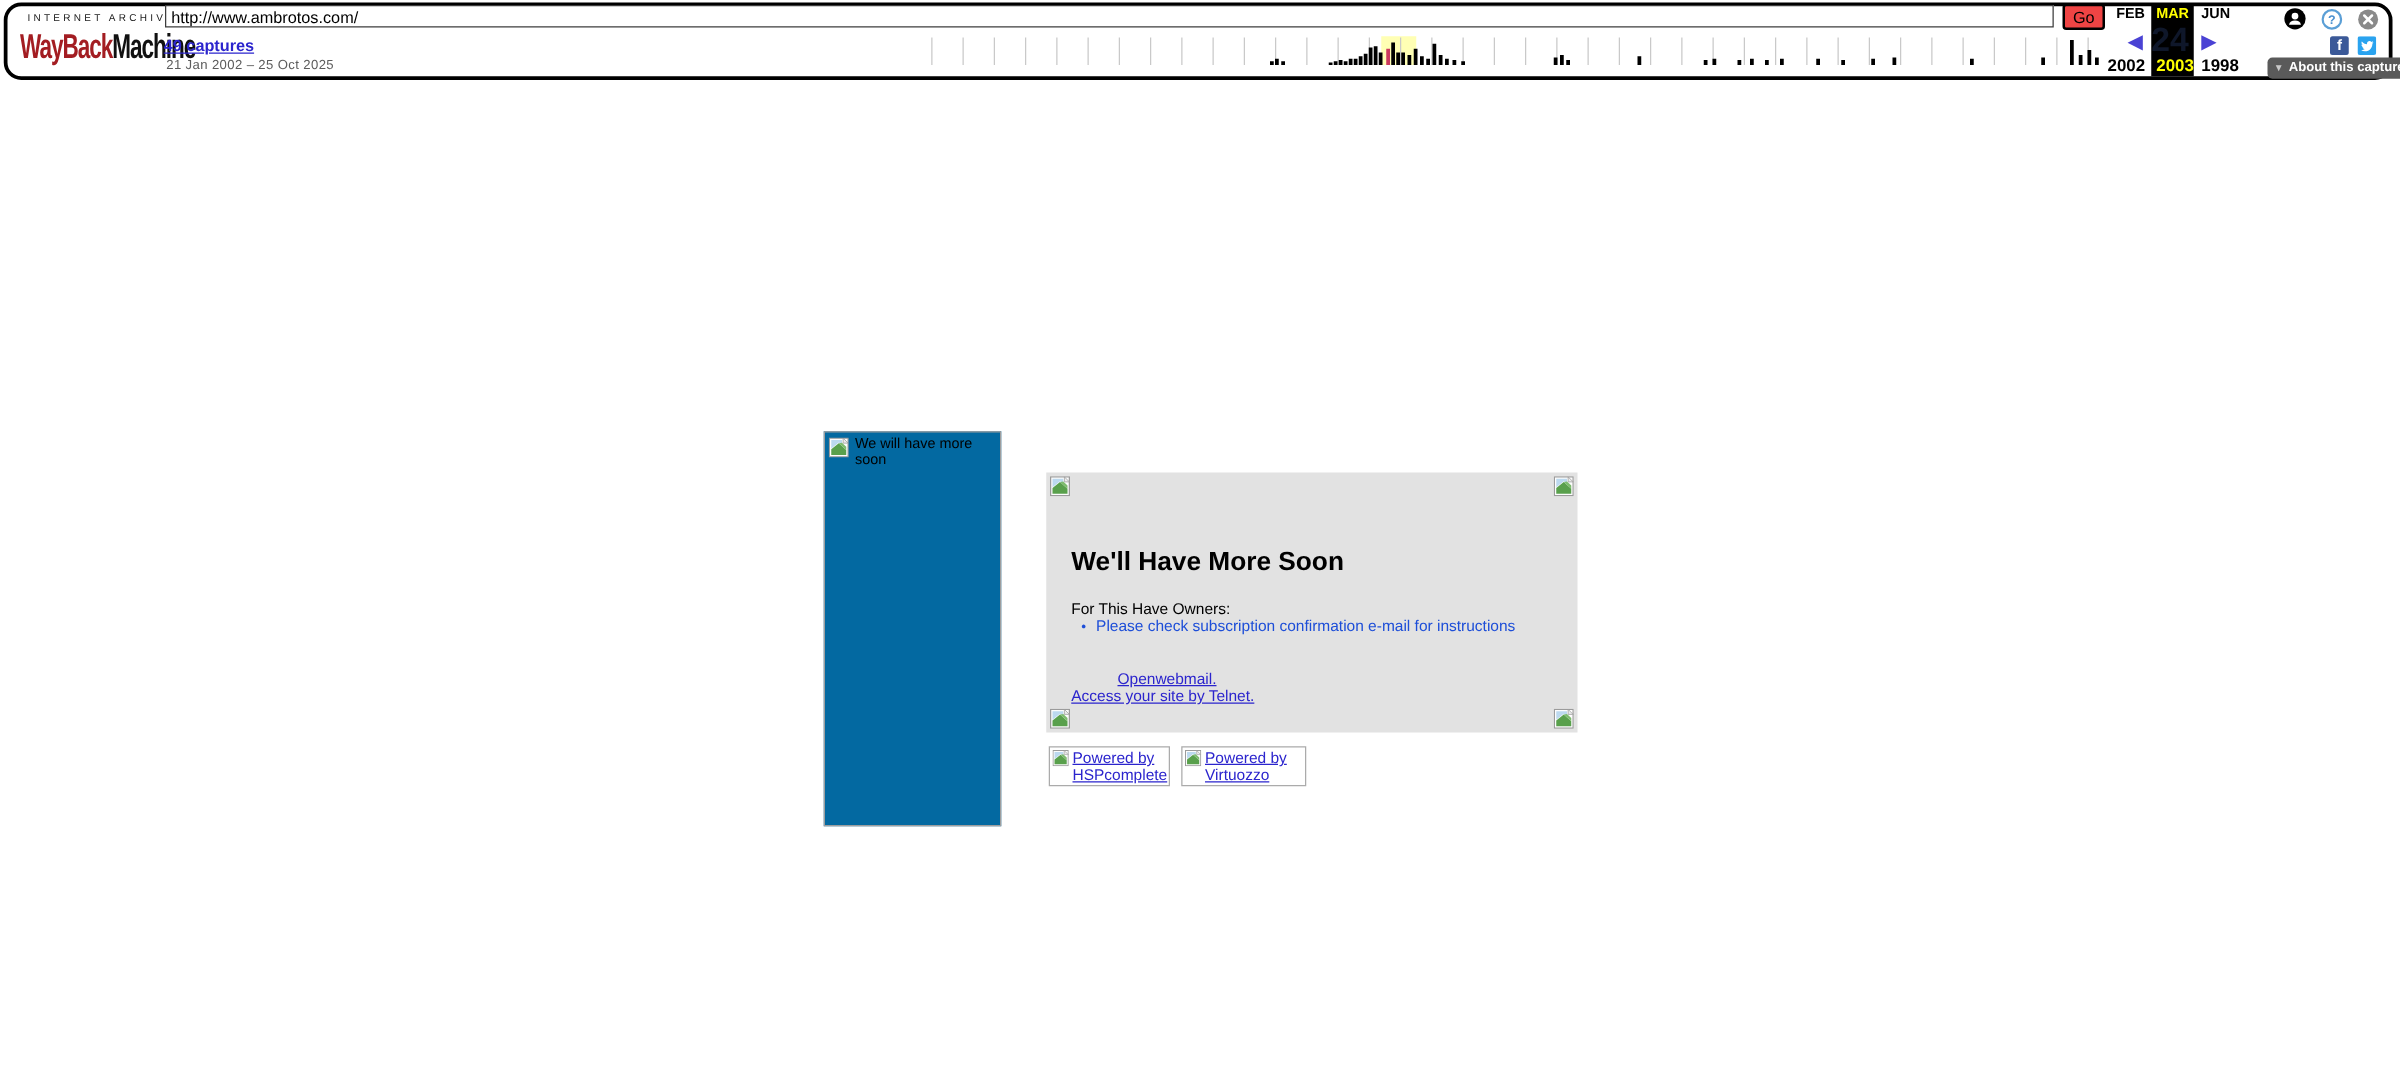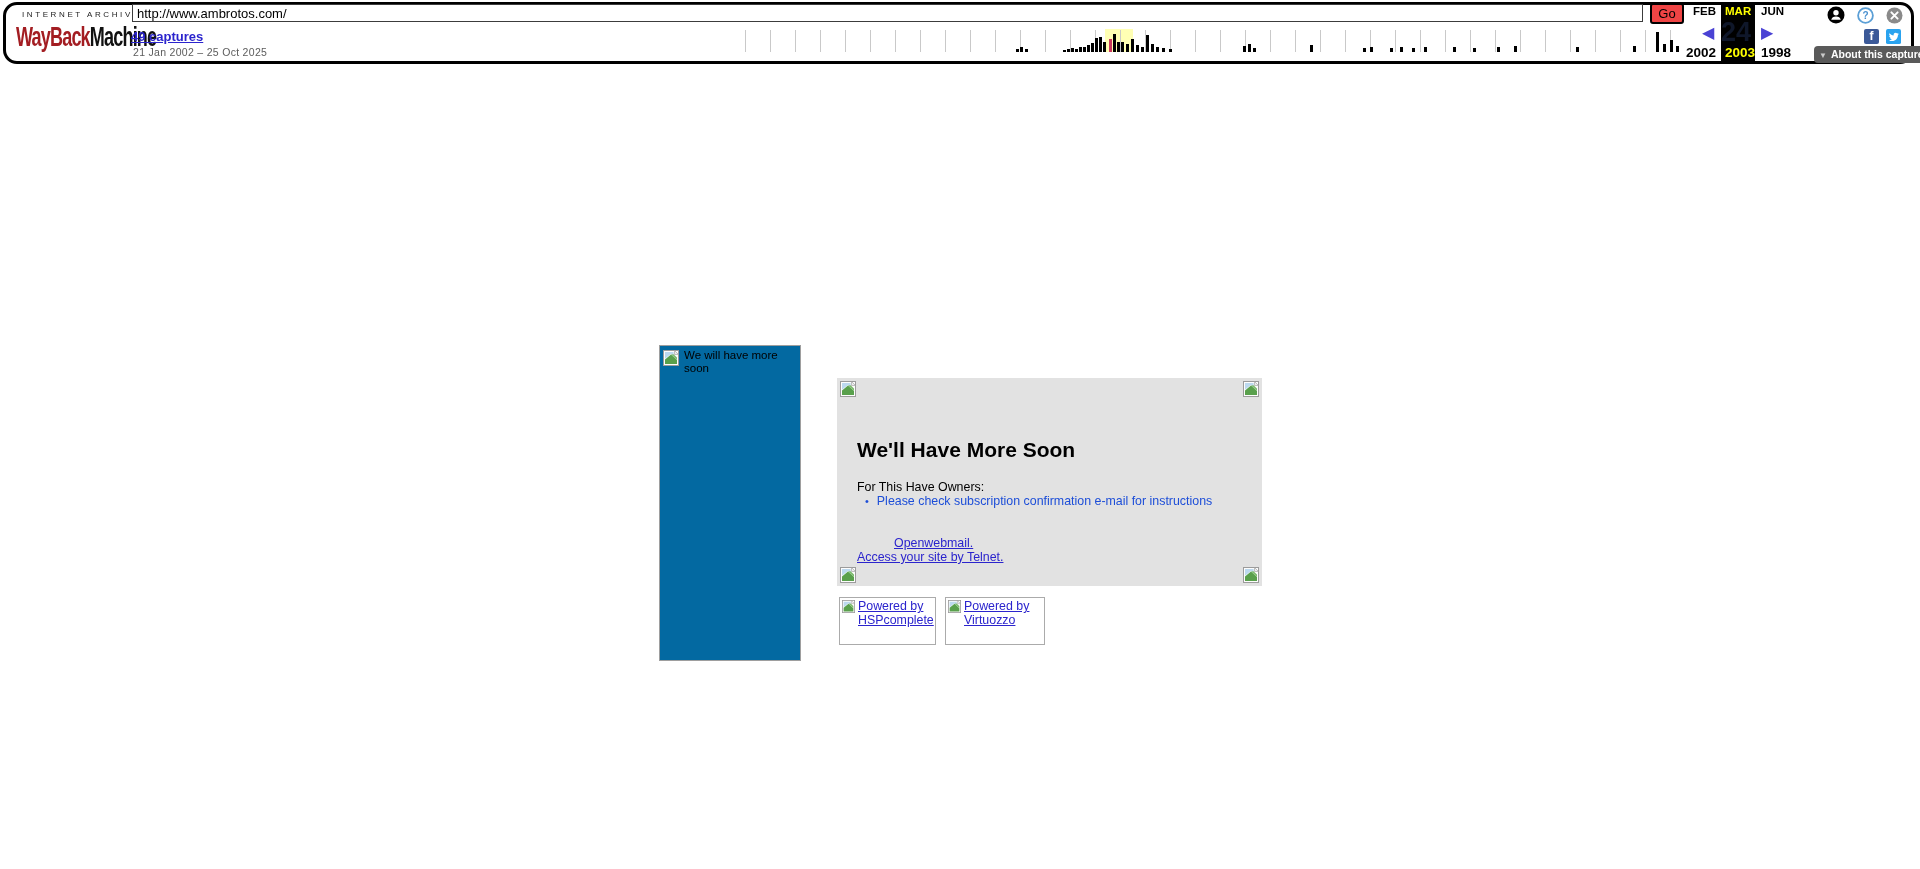--- a/index.html
+++ b/index.html
@@ -89,21 +89,21 @@
   .panel .ic-br { right:3px; bottom:3px; }
   .panel-heading { position:absolute; left:20px; top:26px; font-size:21px; font-weight:bold; color:#000;margin-top:34px; }
   .panel-body { position:absolute; left:20px; top:58px; width:388px; font-size:12.4px; line-height:14.6px; color:#000; }
   .owners-label { position:absolute; left:20px; top:102px; font-size:12.4px; color:#000; }
   .owners-item { position:absolute; left:28px; top:116px; font-size:12.4px; color:#1d4ed8; }
   .owners-item .dot { display:inline-block; margin-right:8px; font-size:11px; }
   .panel-link { position:absolute; left:20px; font-size:12.4px; color:#2b24cd; text-decoration:underline; cursor:pointer; }
   .link-1 { top:158px;margin-left:37px; }
   .link-2 { top:172px; }
   .badge {
-    position:absolute; top:597px; height:48px; border:1px solid #ababab;
+    position:absolute; top:597px; height:32px; border:1px solid #ababab;
     background:#fff; overflow:hidden; cursor:pointer;
   }
   .badge-1 { left:839px; width:97px; }
   .badge-2 { left:945px; width:100px; }
   .badge .imgicon { position:absolute; left:2px; top:2px; }
   .badge .badge-text {
     display:block; margin-left:18px; margin-top:2px;
     font-size:12.4px; line-height:13.5px; color:#2b24cd; text-decoration:underline;
   }
   svg { display:block; }

